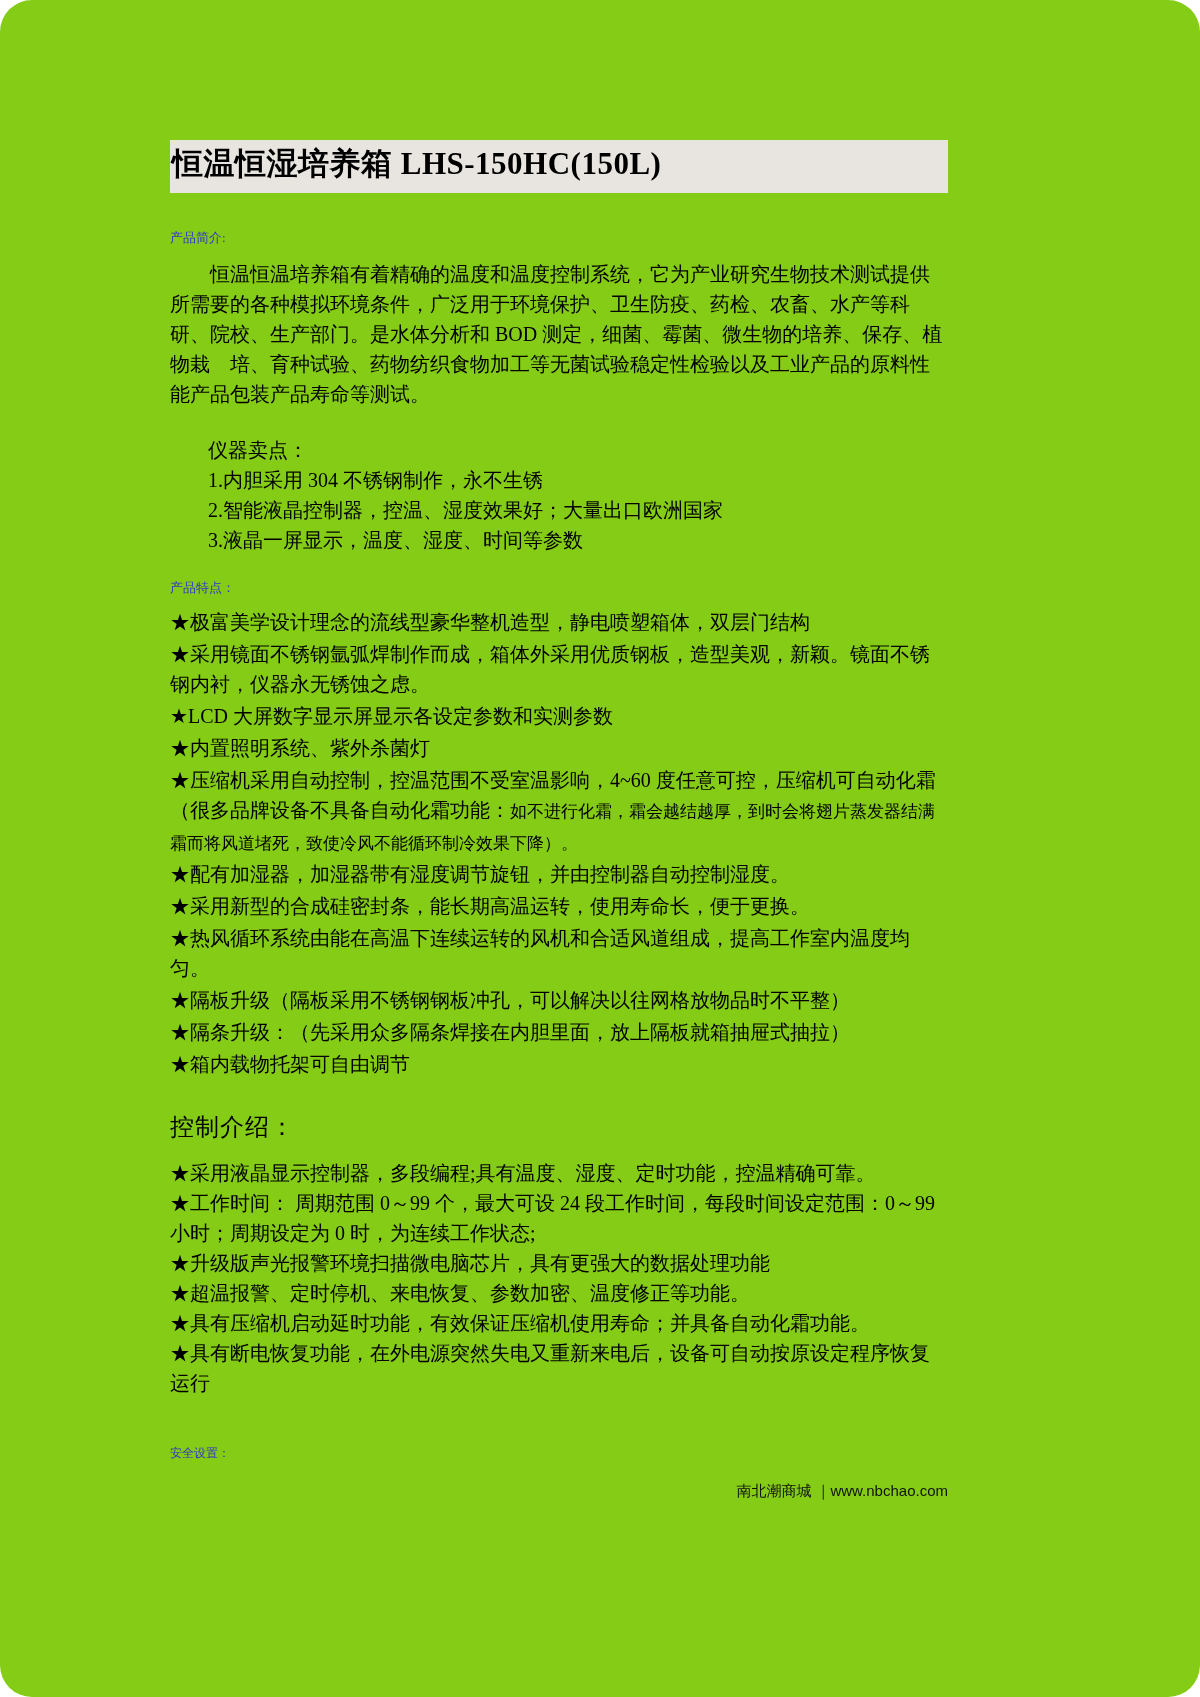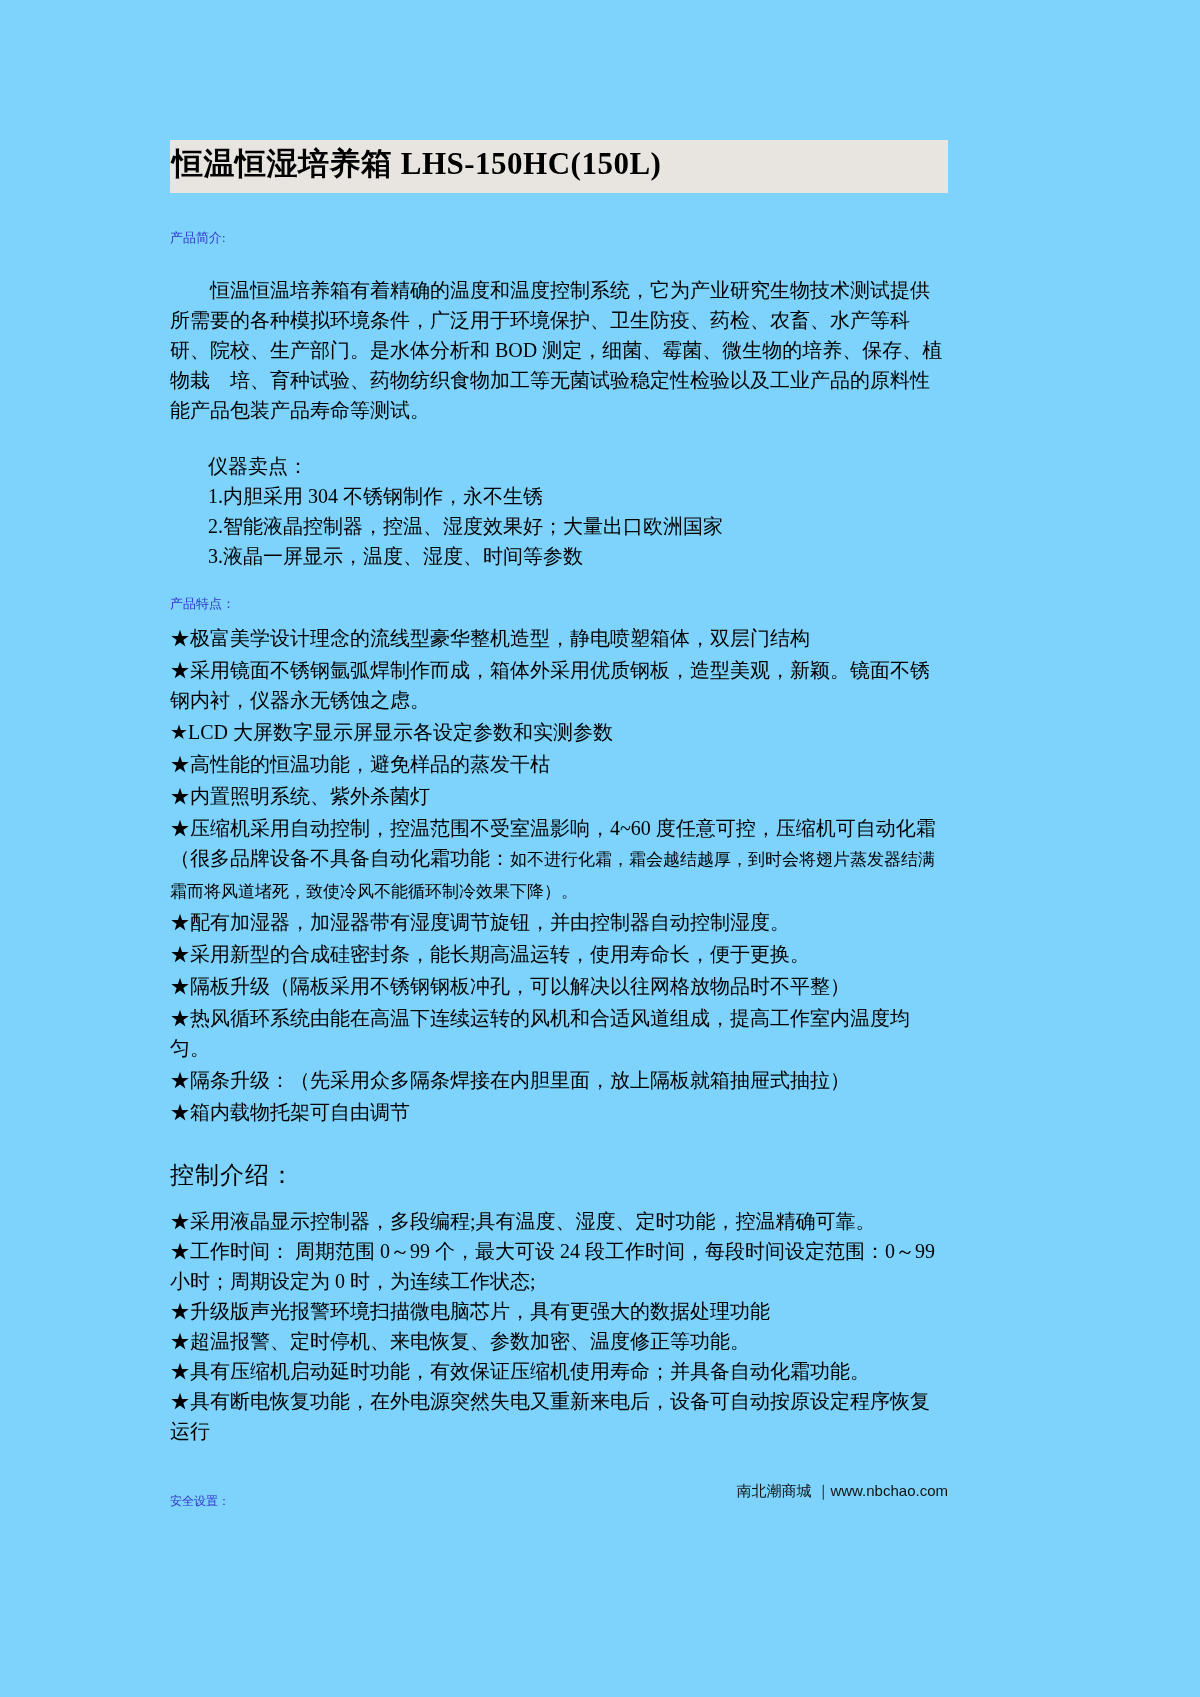--- a/index.html
+++ b/index.html
@@ -4,24 +4,25 @@
 <style>
   :root{
     --heading-blue:#3333cc;
     --title-bg:#e8e5e0;
   }
   html,body{margin:0;padding:0;background:#ffffff;}
   .page{
     position:relative;
     width:1200px;
     height:1697px;
-    background:#7dd3fc;
+    background:#84cc16;
     overflow:hidden;
     font-family:"Liberation Serif","DejaVu Serif",serif;
     color:#000000;
+    border-radius:32px;
   }
   .content{
     box-sizing:border-box;
     margin-left:170px;
     width:778px;
     padding-top:140px;
   }
   .title-bar{
     background:var(--title-bg);
     padding:5px 6px 9px 2px;
@@ -39,21 +40,21 @@
     font-size:13px;
     font-weight:normal;
     line-height:26px;
   }
   .body-para{
     margin:0;
     font-size:20px;
     line-height:30px;
   }
   .intro-para{
-    margin-top:24px;
+    margin-top:8px;
     text-indent:2em;
   }
   .selling-points{
     margin-top:26px;
     margin-left:38px;
   }
   .features-heading{
     margin-top:20px;
   }
   .features-list{
@@ -114,33 +115,32 @@
 
     <h2 class="blue-heading features-heading">产品特点：</h2>
     <div class="features-list">
 
         <p class="body-para"><span>★极富美学设计理念的流线型豪华整机造型，静电喷塑箱体，双层门结构</span><span class="small-note"></span></p>
 
         <p class="body-para"><span>★采用镜面不锈钢氩弧焊制作而成，箱体外采用优质钢板，造型美观，新颖。镜面不锈钢内衬，仪器永无锈蚀之虑。</span><span class="small-note"></span></p>
 
         <p class="body-para"><span>★LCD 大屏数字显示屏显示各设定参数和实测参数</span><span class="small-note"></span></p>
 
-        <p class="body-para"><span>★高性能的恒温功能，避免样品的蒸发干枯</span><span class="small-note"></span></p>
 
         <p class="body-para"><span>★内置照明系统、紫外杀菌灯</span><span class="small-note"></span></p>
 
         <p class="body-para"><span>★压缩机采用自动控制，控温范围不受室温影响，4~60 度任意可控，压缩机可自动化霜（很多品牌设备不具备自动化霜功能：</span><span class="small-note">如不进行化霜，霜会越结越厚，到时会将翅片蒸发器结满霜而将风道堵死，致使冷风不能循环制冷效果下降）。</span></p>
 
         <p class="body-para"><span>★配有加湿器，加湿器带有湿度调节旋钮，并由控制器自动控制湿度。</span><span class="small-note"></span></p>
 
         <p class="body-para"><span>★采用新型的合成硅密封条，能长期高温运转，使用寿命长，便于更换。</span><span class="small-note"></span></p>
 
+        <p class="body-para"><span>★热风循环系统由能在高温下连续运转的风机和合适风道组成，提高工作室内温度均匀。</span><span class="small-note"></span></p>
+
         <p class="body-para"><span>★隔板升级（隔板采用不锈钢钢板冲孔，可以解决以往网格放物品时不平整）</span><span class="small-note"></span></p>
-
-        <p class="body-para"><span>★热风循环系统由能在高温下连续运转的风机和合适风道组成，提高工作室内温度均匀。</span><span class="small-note"></span></p>
 
         <p class="body-para"><span>★隔条升级：（先采用众多隔条焊接在内胆里面，放上隔板就箱抽屉式抽拉）</span><span class="small-note"></span></p>
 
         <p class="body-para"><span>★箱内载物托架可自由调节</span><span class="small-note"></span></p>
       </div>
 
     <h2 class="control-heading">控制介绍：</h2>
     <div class="control-list">
 
         <p class="body-para">★采用液晶显示控制器，多段编程;具有温度、湿度、定时功能，控温精确可靠。</p>

